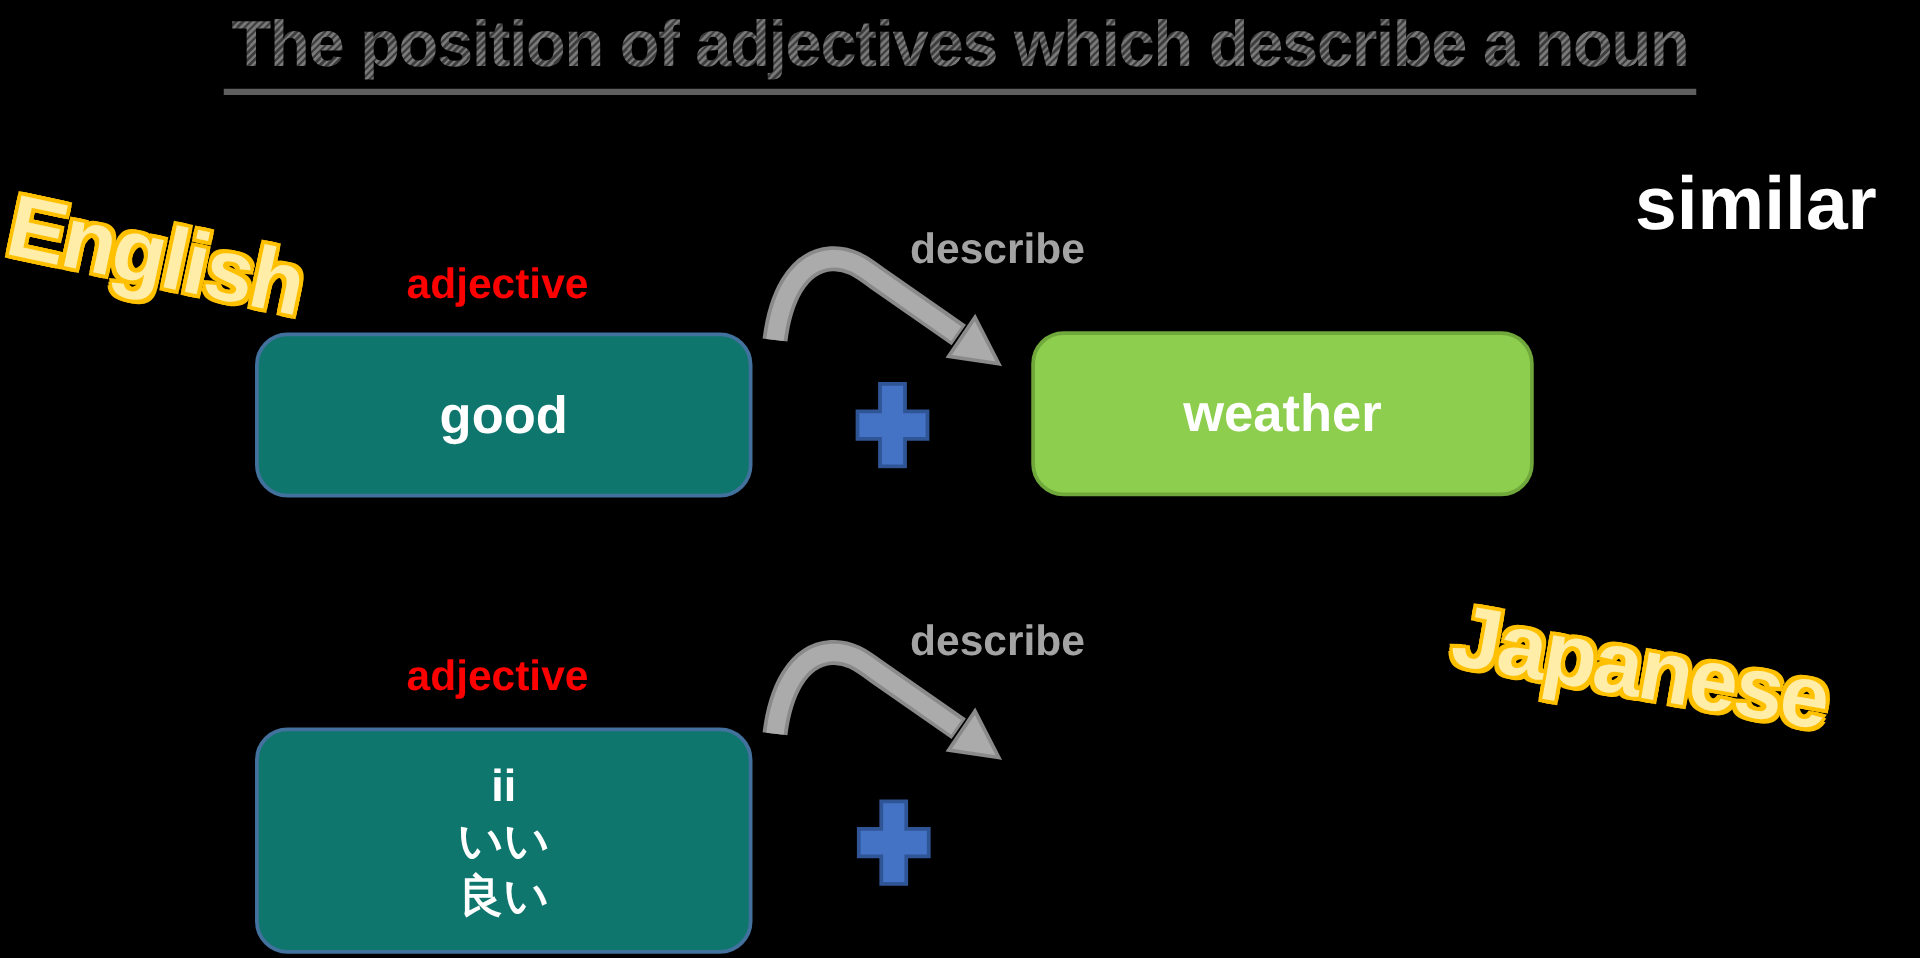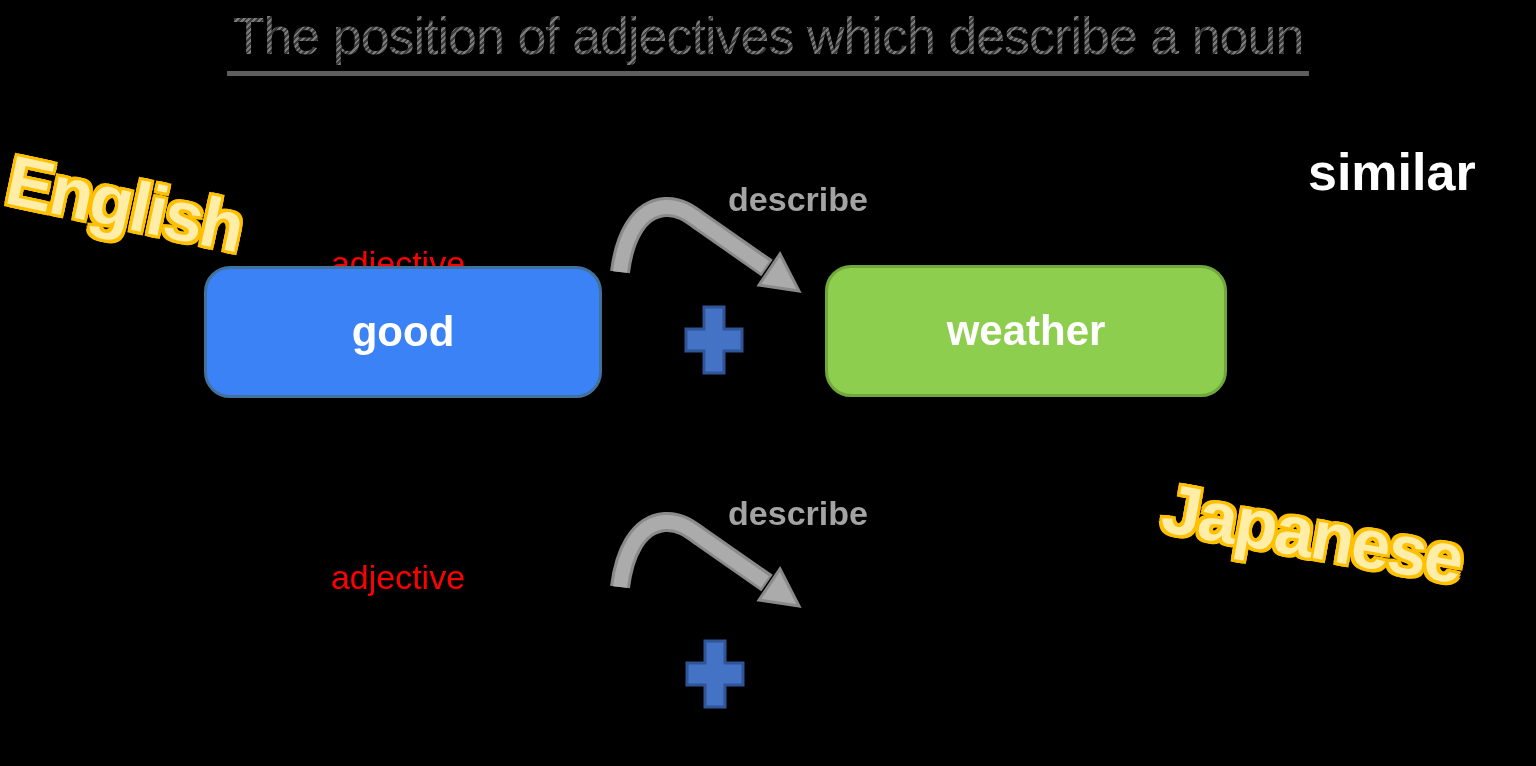--- a/index.html
+++ b/index.html
@@ -9,21 +9,21 @@
     overflow:hidden;
     font-family:"Liberation Sans","DejaVu Sans",sans-serif;
     position:relative;
   }
   .canvas { position:absolute; inset:0; width:1536px; height:766px; }
 
   
   .title { position:absolute; top:6px; left:0; width:100%; text-align:center; margin:0; }
   .title-text {
     display:inline-block;
-    font-size:52px; font-weight:normal; letter-spacing:-1px;
+    font-size:52px; font-weight:bold; letter-spacing:-1px;
     color:#636363;
     padding:0 6px 5px 6px;
     border-bottom:5px solid #5E5E5E;
   }
   @supports ((-webkit-background-clip: text) or (background-clip: text)) {
     .title-text {
       background:repeating-linear-gradient(135deg,#7A7A7A 0px,#7A7A7A 2px,#3C3C3C 2px,#3C3C3C 4px);
       -webkit-background-clip:text;
       background-clip:text;
       color:transparent;
@@ -39,45 +39,45 @@
       -3px -3px 0 #FFC000, 3px -3px 0 #FFC000,
       -3px  3px 0 #FFC000, 3px  3px 0 #FFC000,
       -3px  0   0 #FFC000, 3px  0   0 #FFC000,
        0   -3px 0 #FFC000, 0    3px 0 #FFC000;
     white-space:nowrap;
   }
   .wordart.english  { left:16px;   top:140px; transform:rotate(12deg); transform-origin:left top; }
   .wordart.japanese { left:1170px; top:468px; transform:rotate(10deg); transform-origin:left top; }
 
   .similar {
-    position:absolute; left:1308px; top:142px;
-    font-size:52px; font-weight:bold; color:#FFFFFF;
+    position:absolute; left:1308px; top:128px;
+    font-size:60px; font-weight:bold; color:#FFFFFF;
   }
 
   .adjective-label {
     position:absolute; width:200px; text-align:center;
-    font-size:34px; font-weight:normal; color:#FF0000;margin-top:36px;
+    font-size:34px; font-weight:bold; color:#FF0000;
   }
   .adjective-label.en { left:298px; top:208px; }
   .adjective-label.jp { left:298px; top:522px; }
 
   .describe-label {
     position:absolute; width:200px; text-align:center;
     font-size:34px; font-weight:bold; color:#a3a3a3;
   }
   .describe-label.en { left:698px; top:180px; }
   .describe-label.jp { left:698px; top:494px; }
 
   
   .box {
     position:absolute; box-sizing:border-box;
     display:flex; flex-direction:column; align-items:center; justify-content:center;
     border-radius:26px; color:#FFFFFF; font-weight:bold; text-align:center;
   }
-  .box.blue  { background:#3b82f6; border:3px solid #41719C; }
+  .box.blue  { background:#0f766e; border:3px solid #41719C; }
   .box.green { background:#8DCE4E; border:3px solid #70A83C; }
   .box .single { font-size:42px; }
   .box .line   { font-size:36px; line-height:44px; display:block; }
   .pos-blue-en  { left:204px; top:266px; width:398px; height:132px; }
   .pos-green-en { left:825px; top:265px; width:402px; height:132px; }
   .pos-blue-jp  { left:204px; top:582px; width:398px; height:181px; }
   .pos-green-jp { left:825px; top:582px; width:402px; height:181px; }
 
   
   .plus { position:absolute; }
@@ -129,20 +129,25 @@
   <div class="adjective-label jp">adjective</div>
 
   <div class="describe-label jp">describe</div>
 
   <svg class="arrow jp" width="230" height="130" viewBox="0 0 230 130">
     <path class="arrow-outline" d="M25 87 C29 55 42 24 70 22 C84 21 94 28 106 37 L172 83"></path>
     <path class="arrow-shaft" d="M25 87 C29 55 42 24 70 22 C84 21 94 28 106 37 L170 82"></path>
     <polygon class="arrow-head" points="204,106 164,100 185,69"></polygon>
   </svg>
 
+  <div class="box blue pos-blue-jp">
+    <span class="line">ii</span>
+    <span class="line">いい</span>
+    <span class="line">良い</span>
+  </div>
 
   <svg class="plus jp" width="60" height="70" viewBox="0 0 60 70">
     <path class="plus-shape" d="M20 2 H40 V24 H58 V46 H40 V68 H20 V46 H2 V24 H20 Z"></path>
   </svg>
 
 
   <div class="wordart japanese">Japanese</div>
 
 </div>
 

